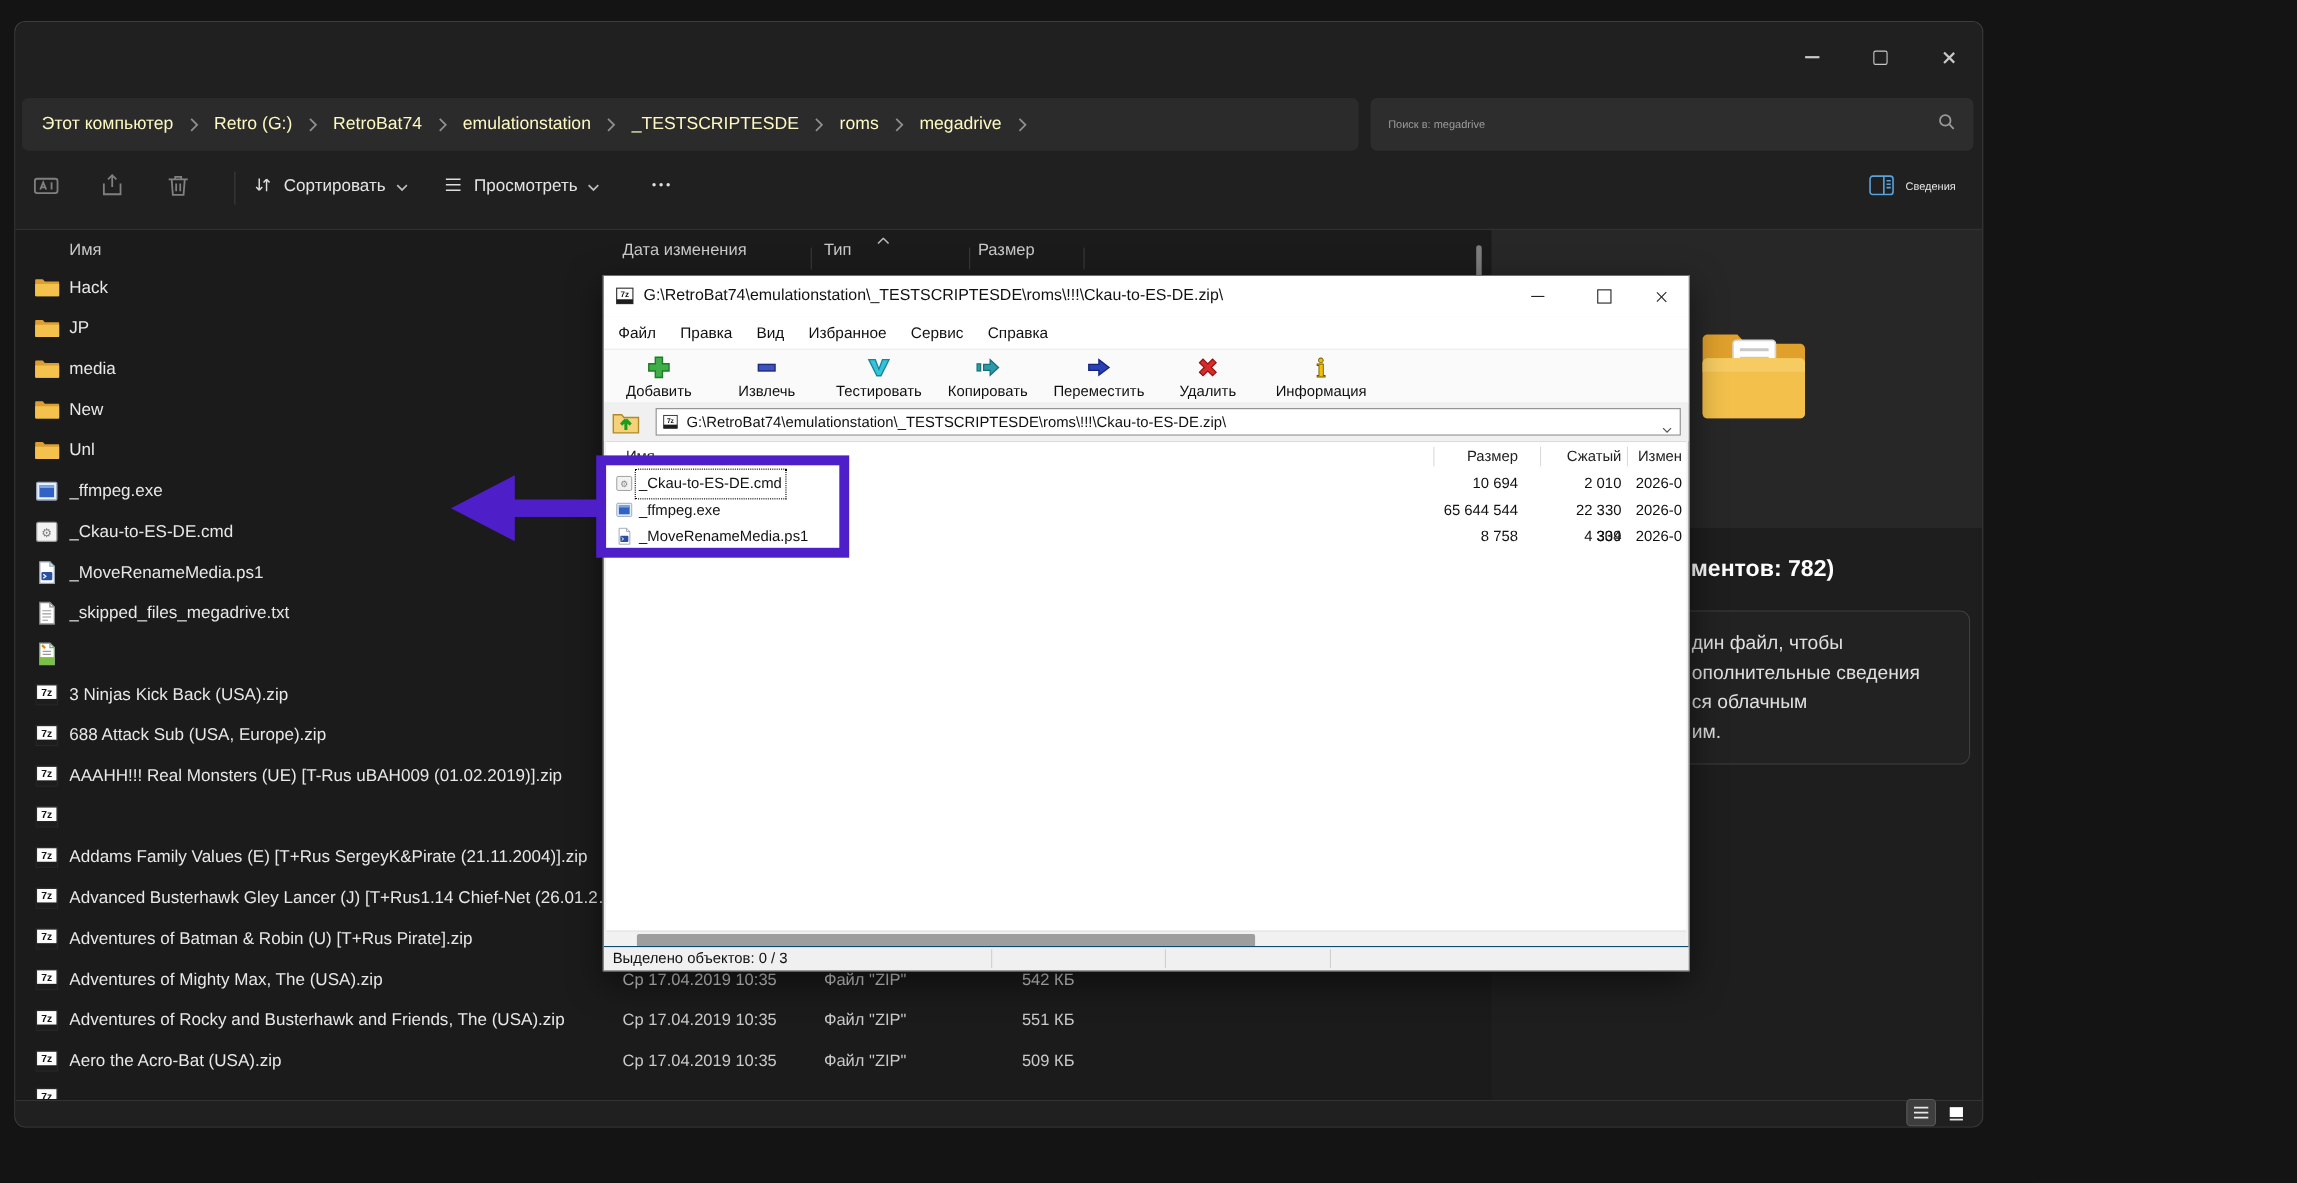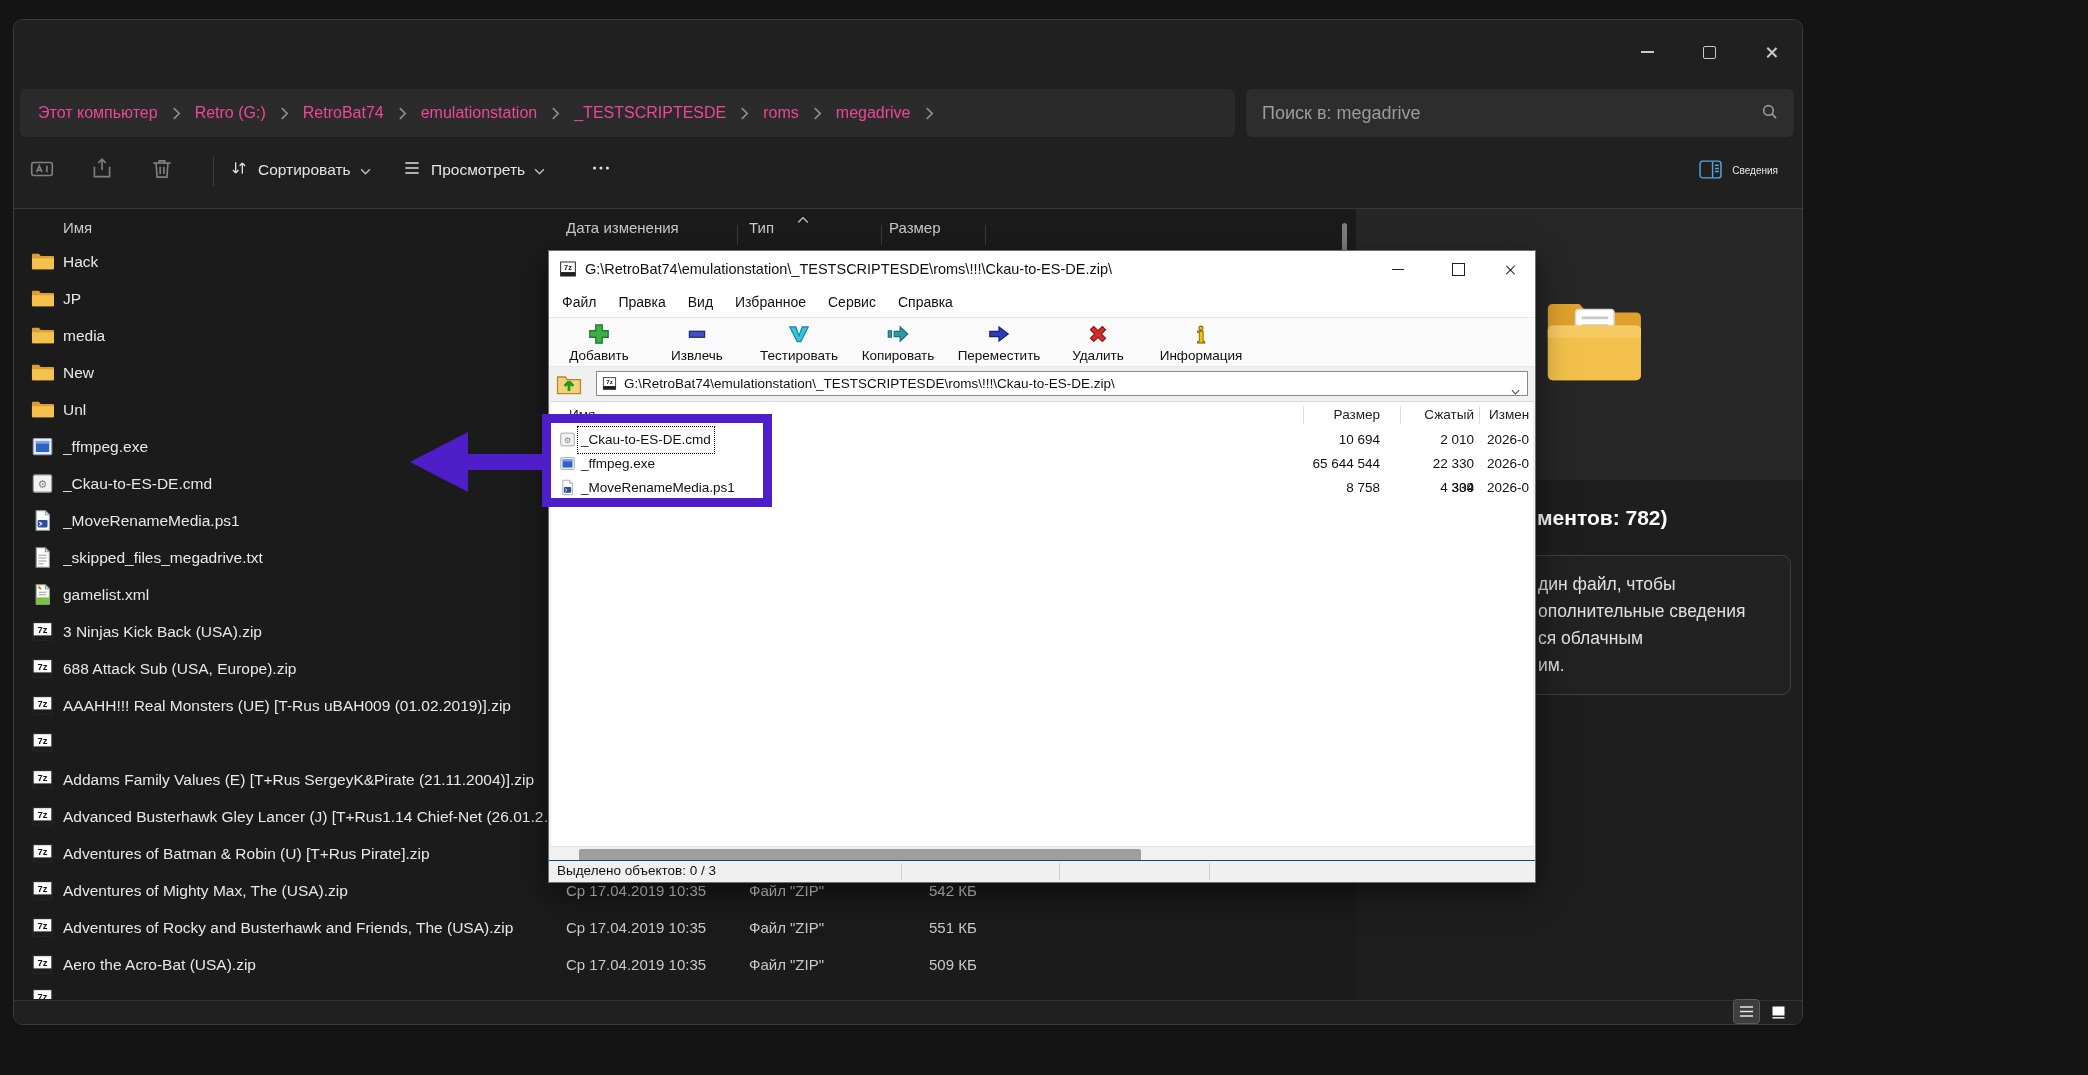--- a/index.html
+++ b/index.html
@@ -14,25 +14,25 @@
   .x-ctl{width:62px;height:64px;display:flex;align-items:center;justify-content:center;}
   .glyph-min{width:13px;height:1.5px;background:#c9c9c9;}
   .glyph-max{width:11px;height:11px;border:1.4px solid #c9c9c9;border-radius:2px;}
   .glyph-close{position:relative;width:13px;height:13px;}
   .glyph-close:before,.glyph-close:after{content:"";position:absolute;left:6px;top:0;width:1.5px;height:13px;background:#c9c9c9;}
   .glyph-close:before{transform:rotate(45deg);} .glyph-close:after{transform:rotate(-45deg);}
 
   .x-navrow{position:absolute;left:0;top:69px;right:0;height:49px;}
   .x-crumbbar{position:absolute;left:6px;top:0;width:1215px;height:48px;background:#2b2b2b;border-radius:6px;
               display:flex;align-items:center;padding-left:18px;box-sizing:border-box;}
-  .crumb{color:#ec4899;font-size:16px;white-space:nowrap;cursor:default;text-align:right;}
+  .crumb{color:#fef9c3;font-size:16px;white-space:nowrap;cursor:default;text-align:right;}
   .crumb-chev{display:flex;align-items:center;margin:0 14px;}
   .x-search{position:absolute;left:1232px;top:0;right:8px;height:48px;background:#2d2d2d;border-radius:6px;
             display:flex;align-items:center;padding:0 16px;box-sizing:border-box;}
-  .x-search-text{color:#9c9c9c;font-size:18px;flex:1;}
+  .x-search-text{color:#9c9c9c;font-size:10px;flex:1;}
   .x-toolrow{position:absolute;left:0;top:118px;right:0;height:70px;}
   .x-ticon{position:absolute;top:18px;width:26px;height:26px;opacity:.55;}
   .x-tsep{position:absolute;left:199px;top:18px;width:1px;height:30px;background:#3d3d3d;}
   .x-tbtn{position:absolute;top:12px;height:40px;display:flex;align-items:center;gap:9px;color:#e4e4e4;
           font-size:15.5px;padding:0 10px;border-radius:5px;}
   .x-more{position:absolute;left:566px;top:12px;height:40px;display:flex;align-items:center;padding:0 10px;}
   .x-details-btn{position:absolute;right:24px;top:12px;height:40px;display:flex;align-items:center;gap:10px;
                  color:#e8e8e8;font-size:10px;}
   .x-divider{position:absolute;left:0;top:188px;right:0;height:1px;background:#383838;}
 
@@ -401,21 +401,20 @@
           <div class="xrow" style="top: 367px;">
             <span class="xicon">
               <svg viewBox="0 0 20 20">
                 <path d="M4.5 1.5h8l3.5 3.5v13.5H4.5z" fill="#fff" stroke="#86a886"></path>
                 <path d="M12.5 1.5V5h3.5" fill="none" stroke="#86a886"></path>
                 <rect x="4.5" y="12.5" width="11.5" height="6" fill="#7ac143"></rect>
                 <path d="M6.3 3l2.4 2.4" stroke="#d98a2b" stroke-width="1.8"></path>
                 <path d="M6.8 8h6.5M6.8 10.3h6.5" stroke="#9b9b9b" stroke-width="0.9"></path>
               </svg>
             </span>
-            <span class="xname">gamelist.xml</span>
             <span class="xdate"></span>
             <span class="xtype"></span>
             <span class="xsize"></span>
           </div>
           <div class="xrow" style="top: 404px;">
             <span class="xicon">
               <svg viewBox="0 0 20 20">
                 <rect x="1.8" y="2.2" width="16.4" height="15.6" fill="#fdfdfd" stroke="#2a2a2a" stroke-width="1.1"></rect>
                 <rect x="1.8" y="13.4" width="16.4" height="4.4" fill="#1d1d1d"></rect>
                 <text x="10" y="11" text-anchor="middle" font-size="8.2" font-weight="bold" fill="#111" font-family="Liberation Sans,sans-serif">7z</text>

